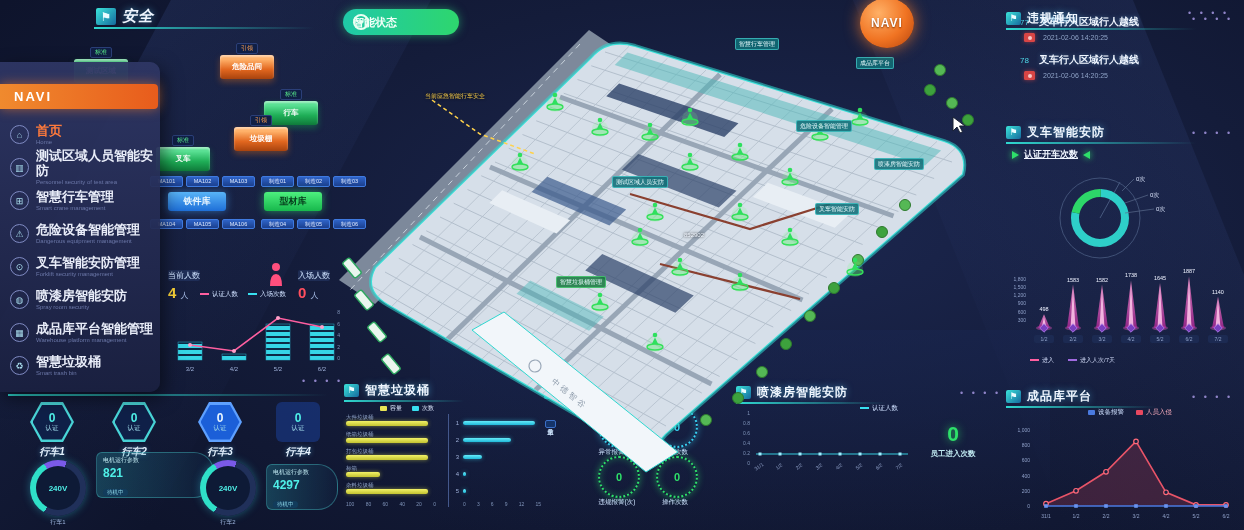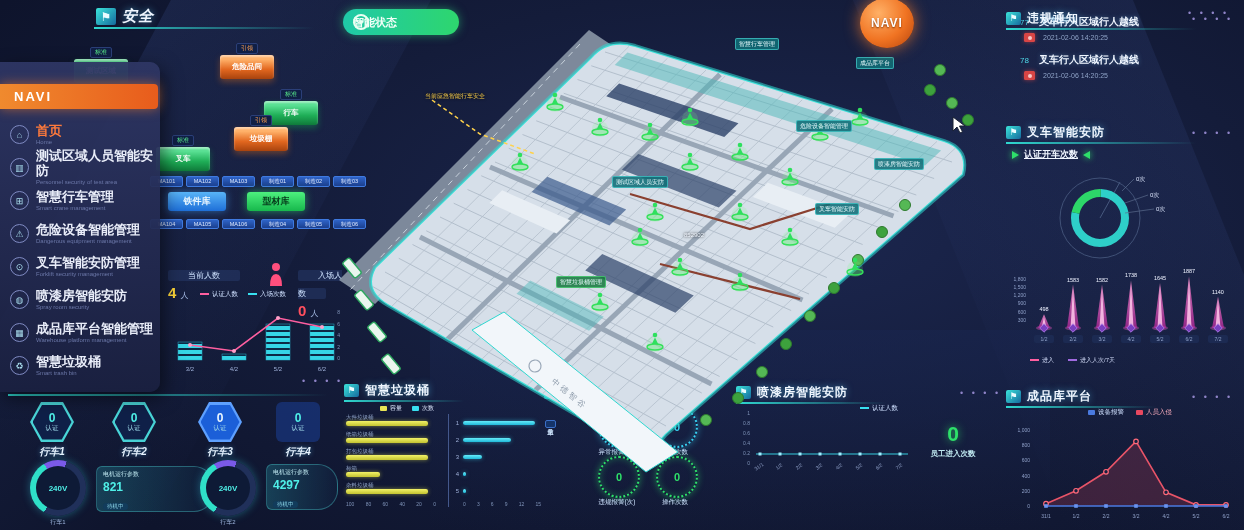--- a/index.html
+++ b/index.html
@@ -71,26 +71,26 @@
   .hbox.g{background:linear-gradient(180deg,#59e093 18%,#1fae57 60%,#0f7a3a);box-shadow:0 3px 6px rgba(20,160,80,.45), inset 0 2px 2px rgba(255,255,255,.45);}
   .hbox.o{background:linear-gradient(180deg,#ffb169 18%,#e2671f 60%,#a8430e);box-shadow:0 3px 6px rgba(200,100,30,.45), inset 0 2px 2px rgba(255,255,255,.45);}
   #chips{position:absolute;left:150px;top:176px;width:212px;z-index:4;}
   .chip-row{display:flex;gap:3px;}
   .chip{font-size:5.5px;color:#dfe9ff;background:linear-gradient(180deg,#2f64c8,#1b3f8e);border:1px solid #3f7ae0;
     border-radius:2px;padding:1px 2px;line-height:1.2;min-width:27px;text-align:center;cursor:pointer;}
   .chip-gap{width:10px;}
   .zone-btn{position:absolute;height:19px;width:58px;border-radius:3px;display:flex;align-items:center;justify-content:center;
     font-size:9px;font-weight:bold;cursor:pointer;z-index:4;}
   #zone-blue{left:168px;top:192px;background:linear-gradient(180deg,#58b4f8,#1e6fd8);color:#eaf6ff;box-shadow:0 0 8px rgba(60,150,240,.6);}
-  #zone-green{left:247px;top:192px;background:linear-gradient(180deg,#4df07e,#17b84c);color:#063d1c;box-shadow:0 0 8px rgba(50,220,110,.6);}
+  #zone-green{left:264px;top:192px;background:linear-gradient(180deg,#4df07e,#17b84c);color:#063d1c;box-shadow:0 0 8px rgba(50,220,110,.6);}
 
   
   #people{position:absolute;left:164px;top:260px;width:182px;height:126px;z-index:3;}
   .pstat{position:absolute;top:4px;}
-  .pstat .lab{font-size:8px;color:#cfe3ff;background:rgba(40,60,110,.5);padding:1px 20px;border-radius:2px;}
+  .pstat .lab{font-size:8px;color:#cfe3ff;background:rgba(40,60,110,.5);padding:1px 0;border-radius:2px;}
   .pstat .val{font-size:15px;font-weight:bold;margin-top:2px;}
   .pstat .unit{font-size:8px;color:#9fb4dd;font-weight:normal;}
   #people-legend{position:absolute;left:36px;top:30px;display:flex;gap:10px;font-size:6.5px;color:#cfe0ff;align-items:center;}
   .leg-dash{display:inline-block;width:9px;height:2px;margin-right:3px;vertical-align:middle;}
 
   
   #crane{position:absolute;left:4px;top:394px;width:336px;height:134px;z-index:3;}
   #crane .topline{position:absolute;left:4px;top:0;width:320px;height:2px;background:linear-gradient(90deg,#2fd8d0,rgba(47,216,208,0));}
   .badge{position:absolute;top:8px;width:72px;text-align:center;}
   .hexo{position:relative;width:44px;height:40px;margin:0 auto;
@@ -319,21 +319,21 @@
             <div class="bcap">认证</div>
           </div>
           <div class="bname">行车4</div>
         </div>
       </div>
     <div class="gauge" style="left:26px;top:66px;">
       <div class="needle"></div>
         <div class="in">240V</div>
     </div>
     <div class="gname" style="left:26px;top:124px;">行车1</div>
-    <div class="gcard" style="left:92px;top:72px;width:118px;">
+    <div class="gcard" style="left:92px;top:58px;width:118px;">
       <div class="t">电机运行参数</div>
       <div class="v">821</div>
       <div class="s">待机中</div>
     </div>
     <div class="gauge" style="left:196px;top:66px;">
       <div class="needle"></div>
         <div class="in">240V</div>
     </div>
     <div class="gname" style="left:196px;top:124px;">行车2</div>
     <div class="gcard" style="left:262px;top:70px;width:72px;">

